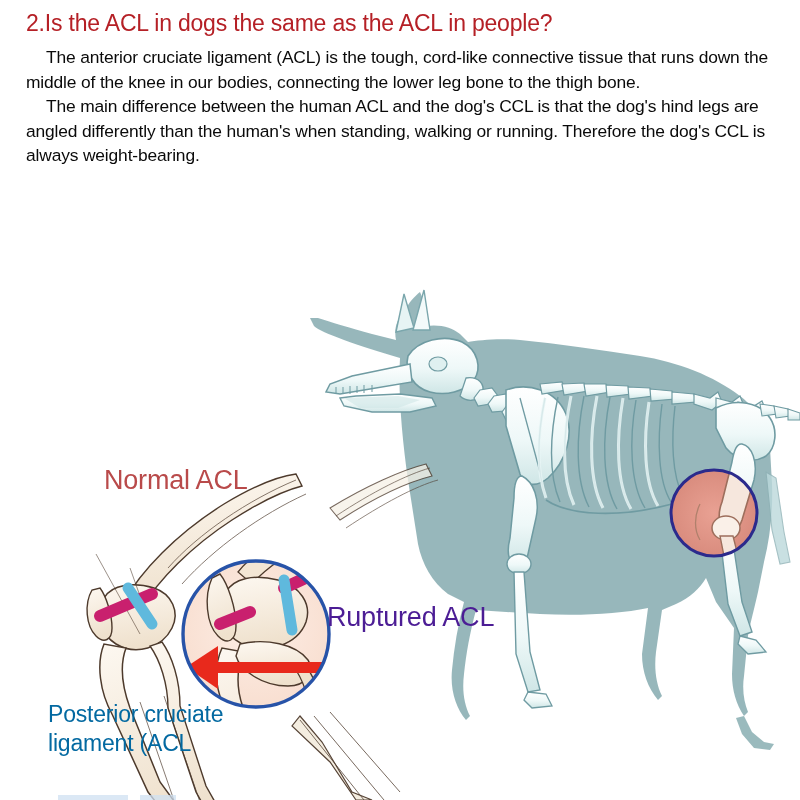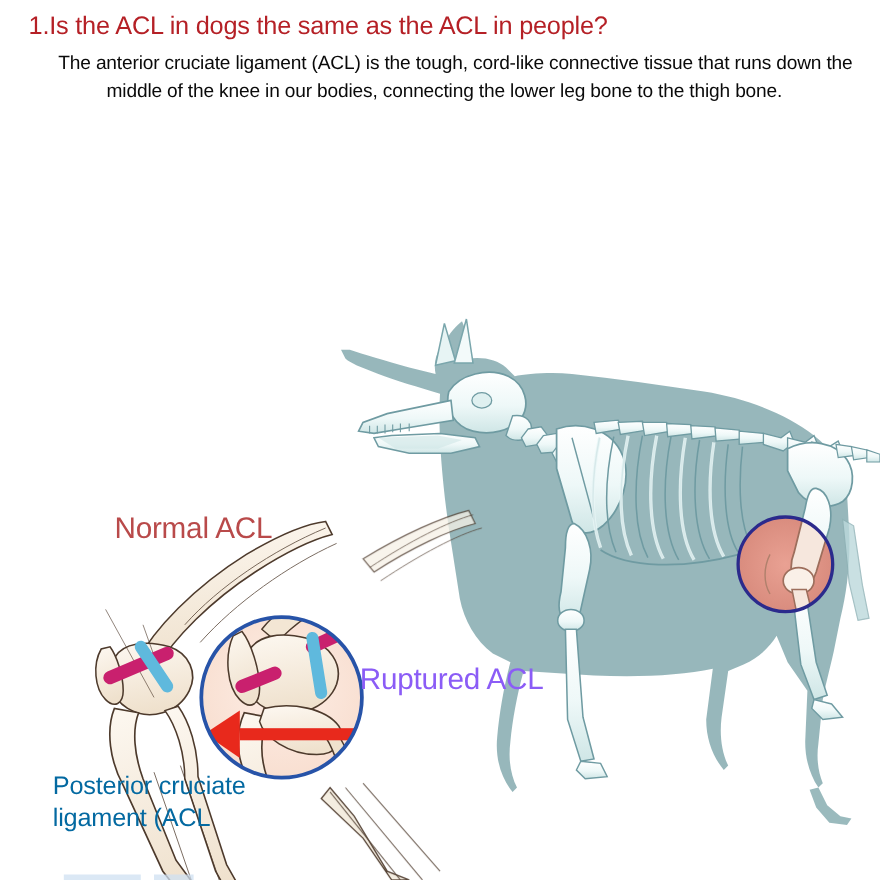--- a/index.html
+++ b/index.html
@@ -32,21 +32,20 @@
     white-space: nowrap;
   }
   .para {
     color: #0a0a0a;
     font-size: 17.4px;
     line-height: 24.5px;
     margin: 0;
     padding: 0 18px 0 26px;
     text-indent: 20px;
     letter-spacing: -0.15px;
-    text-align: center;
   }
   #para-1 { padding-top: 5px; }
 
   
   #figure {
     position: absolute;
     left: 0;
     top: 272px;
     width: 709px;
     height: 528px;
@@ -60,45 +59,46 @@
     letter-spacing: -0.2px;
   }
   #label-normal-acl {
     left: 104px; top: 193px;
     font-size: 27px;
     color: #b94a4a;
   }
   #label-ruptured-acl {
     left: 327px; top: 330px;
     font-size: 27px;
-    color: #8b5cf6;
+    color: #4c1d95;
   }
   #label-posterior {
     left: 48px; top: 428px;
     font-size: 23px;
     line-height: 29px;
     color: #0369a1;
   }
 
   .svg-layer {
     position: absolute;
     left: 0; top: 0;
     width: 800px;
     height: 528px;
   }
 </style>
 </head>
 <body>
 
 <div id="article">
-  <h1 id="doc-title">1.Is the ACL in dogs the same as the ACL in people?</h1>
+  <h1 id="doc-title">2.Is the ACL in dogs the same as the ACL in people?</h1>
 
   <p class="para" id="para-1">The anterior cruciate ligament (ACL) is the tough, cord-like connective tissue that runs down the middle of the knee in our bodies, connecting the lower leg bone to the thigh bone.</p>
 
 
+  <p class="para" id="para-3">The main difference between the human ACL and the dog's CCL is that the dog's hind legs are angled differently than the human's when standing, walking or running. Therefore the dog's CCL is always weight-bearing.</p>
 </div>
 
 <div id="figure">
 
   <svg class="svg-layer" viewBox="0 0 800 528">
 
     <defs>
       <linearGradient id="boneGrad" x1="0" y1="0" x2="0" y2="1">
         <stop offset="0%" stop-color="#ffffff"></stop>
         <stop offset="55%" stop-color="#eef8f8"></stop>

